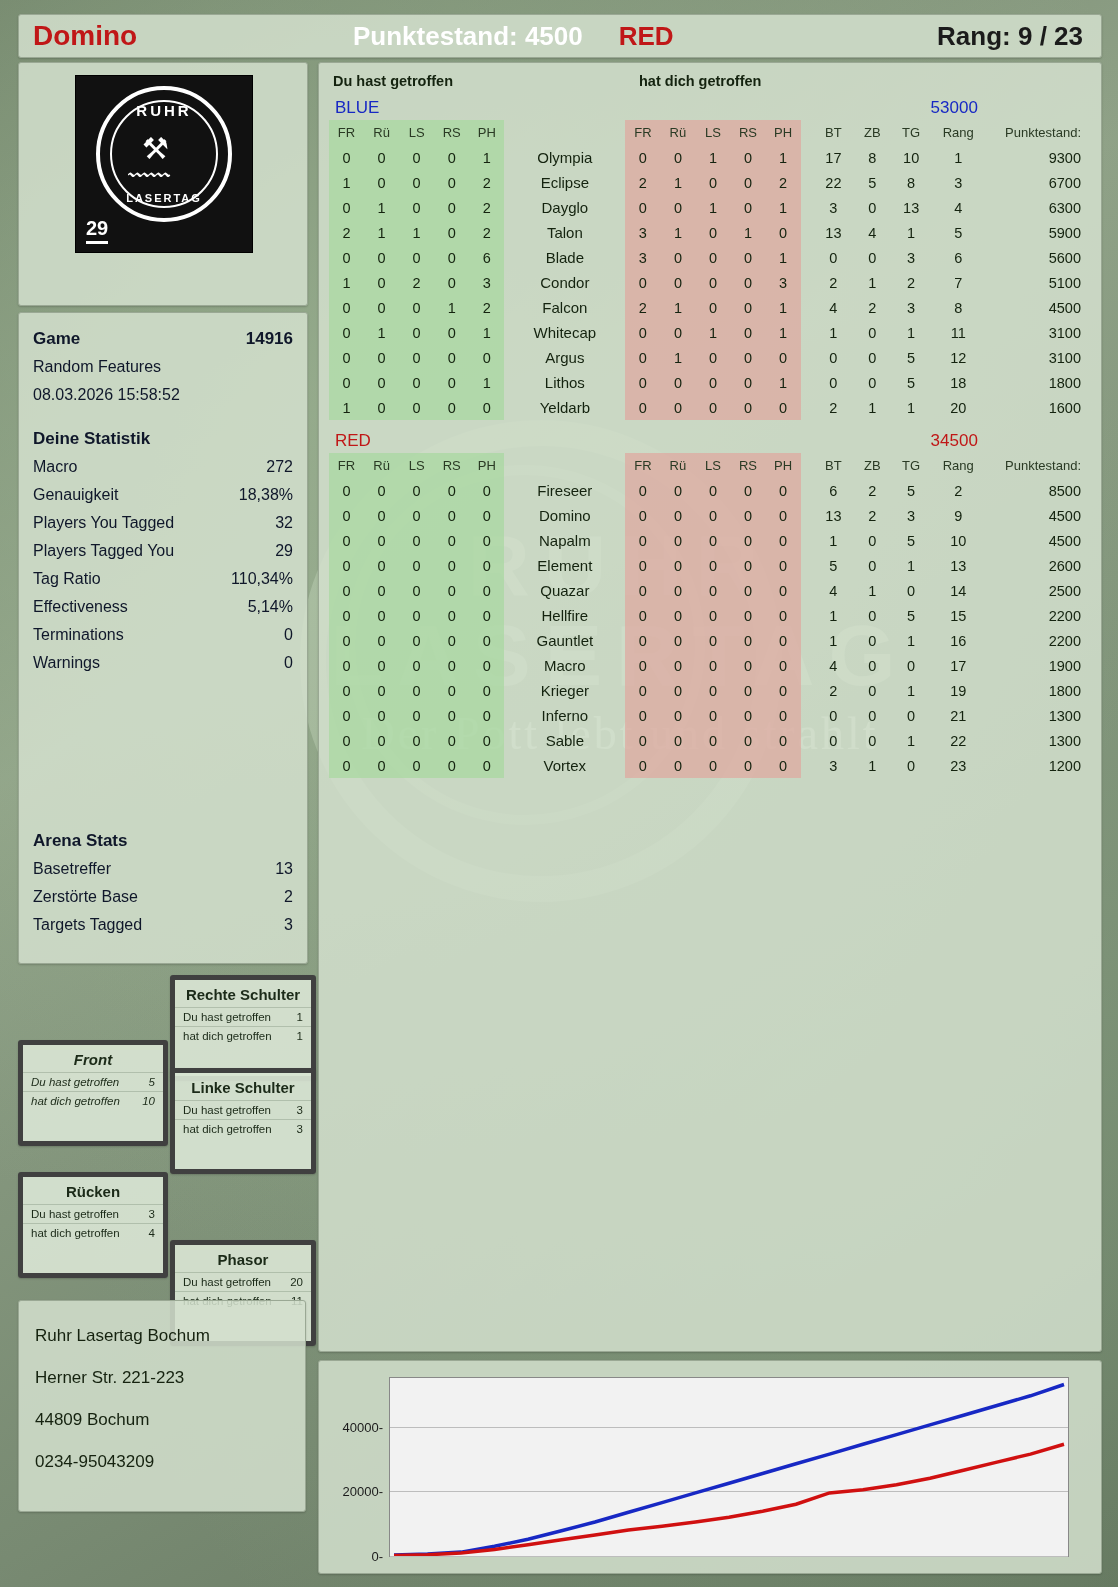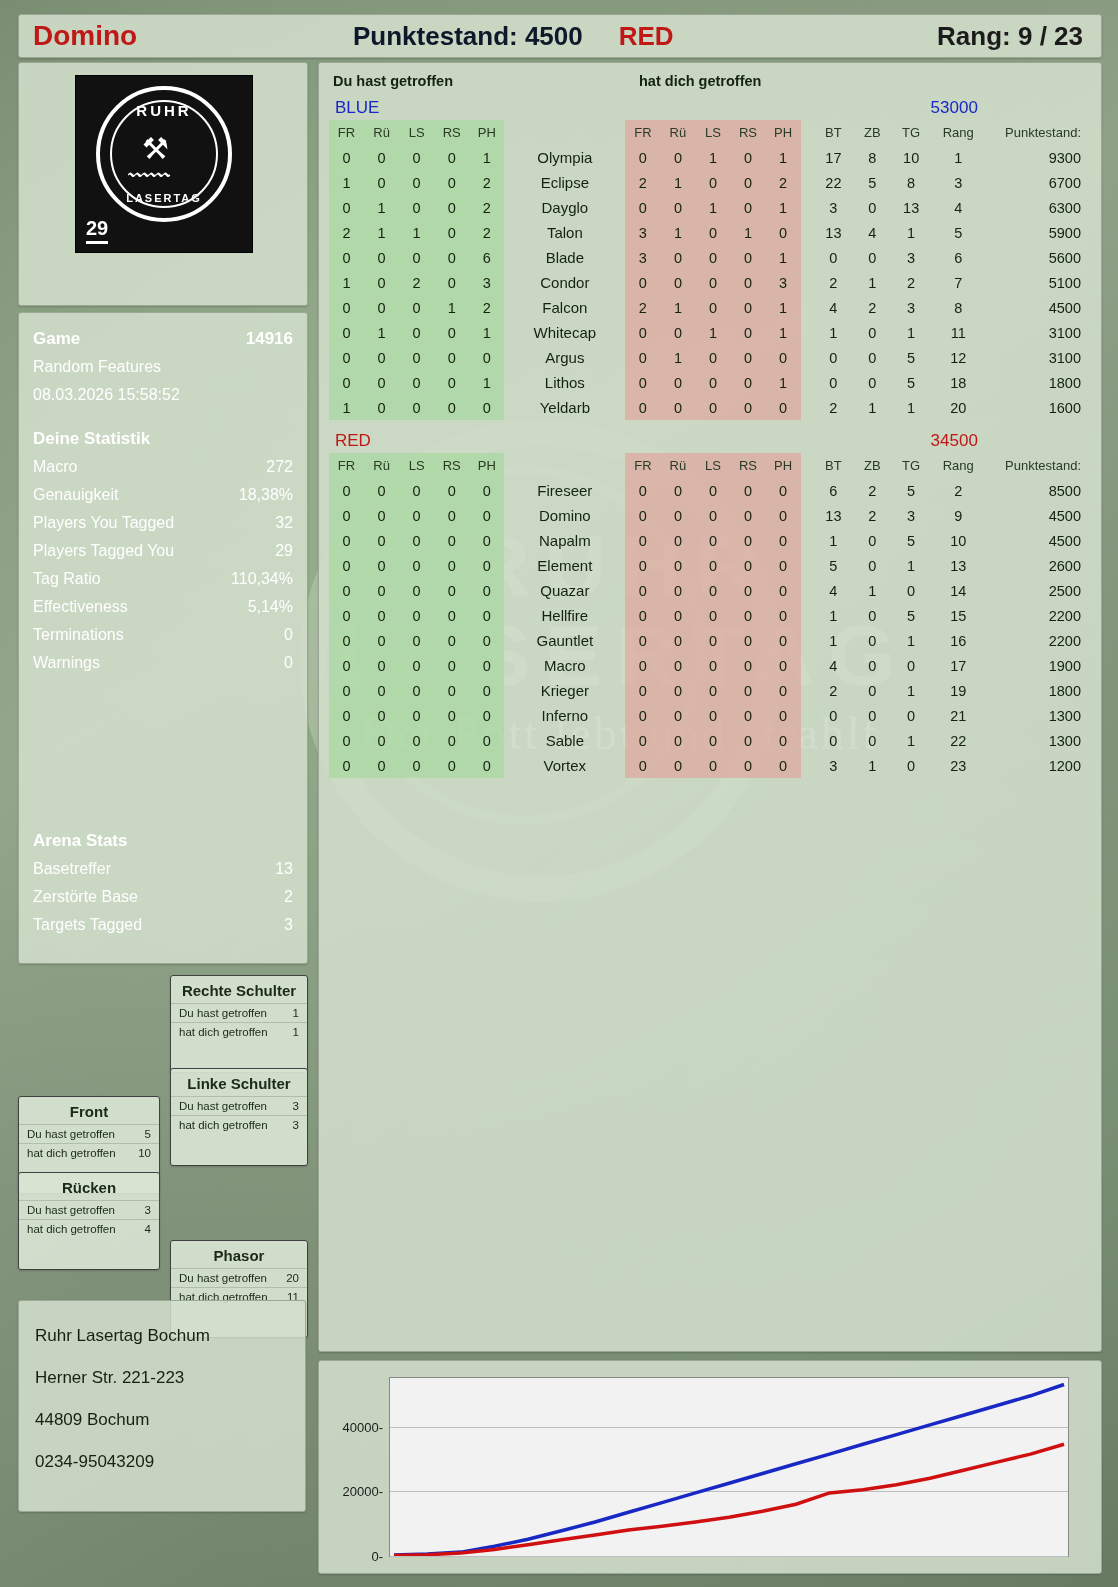--- a/index.html
+++ b/index.html
@@ -84,21 +84,21 @@
   #header .title {
     color: #c01717;
     font-weight: bold;
     font-size: 28px;
     padding-left: 14px;
     width: 290px;
   }
   #header .score {
     font-size: 26px;
     font-weight: bold;
-    color: #0f172a;
+    color: #ffffff;
     margin-left: 30px;
   }
   #header .team {
     font-size: 26px;
     font-weight: bold;
     color: #c01717;
     margin-left: 36px;
   }
   #header .rank {
     font-size: 26px;
@@ -181,50 +181,50 @@
   #stats-panel {
     left: 18px; top: 312px;
     width: 288px; height: 650px;
     padding: 0;
   }
   .sp-inner { padding: 12px 14px 0 14px; }
   .row {
     display: flex;
     justify-content: space-between;
     font-size: 16px;
-    color: #ffffff;
+    color: #0f172a;
     line-height: 28px;
   }
   .row.head { font-weight: bold; font-size: 17px; }
   .sect-gap { height: 16px; }
 
   
   .zone {
     background: rgba(216,228,210,0.92);
-    border: 1px solid #404040;
+    border: 5px solid #404040;
     border-radius: 3px;
     position: absolute;
     box-shadow: 0 1px 2px rgba(0,0,0,0.18);
   }
   .zone h4 {
     margin: 6px 0 4px 0;
     text-align: center;
     font-size: 15px;
     font-weight: bold;
     color: #1b2a18;
   }
   .zone .zrow {
     display: flex;
     justify-content: space-between;
     font-size: 11.5px;
     padding: 3px 8px;
     color: #1b2a18;
     border-top: 1px solid rgba(150,165,145,0.55);
   }
-  #zone-front { left: 18px; top: 1096px; width: 140px; height: 96px; }
+  #zone-front { left: 18px; top: 1040px; width: 140px; height: 96px; font-style: italic; }
   #zone-rs { left: 170px; top: 975px; width: 136px; height: 96px; }
   #zone-back { left: 18px; top: 1172px; width: 140px; height: 96px; }
   #zone-ls { left: 170px; top: 1068px; width: 136px; height: 96px; }
   #zone-phasor { left: 170px; top: 1240px; width: 136px; height: 96px; }
 
   
   #address-panel {
     left: 18px; top: 1300px;
     width: 288px; height: 212px;
     padding: 14px 16px;

